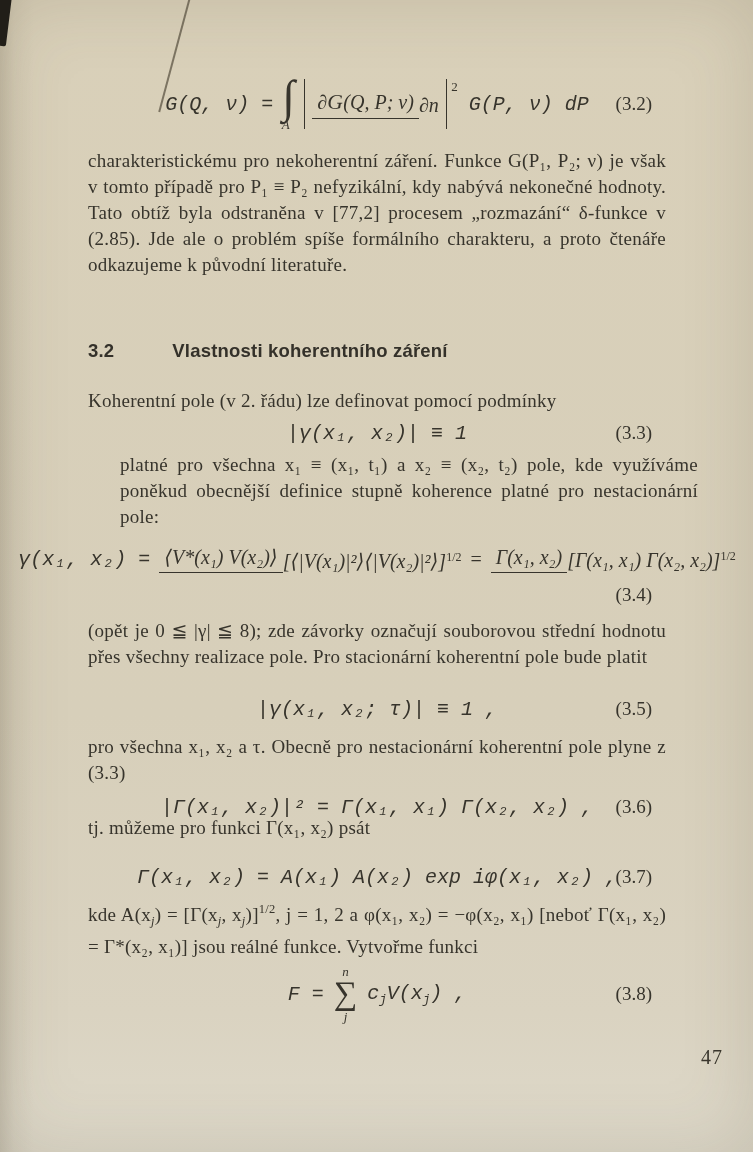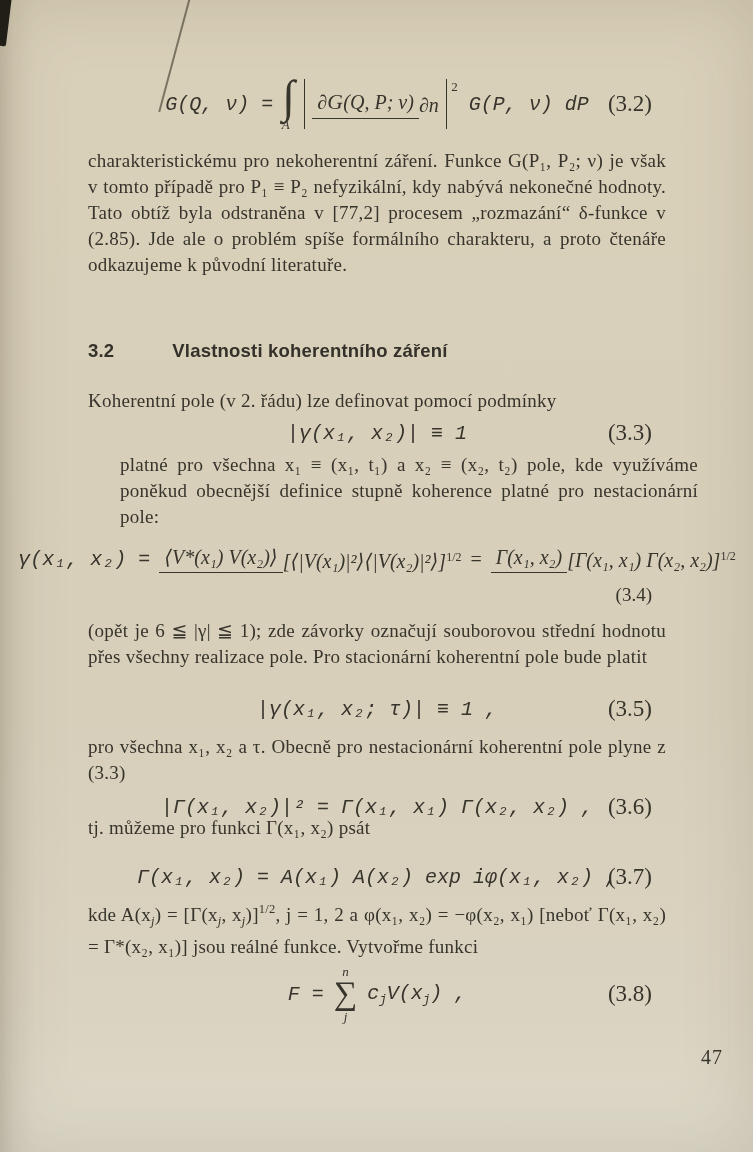--- a/index.html
+++ b/index.html
@@ -30,21 +30,21 @@
   .heading .htitle { margin-left:58px; }
   .eq { position:absolute; left:0; width:578px; }
   .eqrow {
     width:100%; height:100%;
     display:flex; justify-content:center; align-items:center; gap:7px;
     font-size:20px;
   }
   .it { font-style:italic; }
   .eqtag {
     position:absolute; right:14px; top:50%; transform:translateY(-50%);
-    font-style:normal; font-size:23px;
+    font-style:normal; font-size:19px;
   }
   .eqtag-b { position:absolute; right:14px; bottom:0; font-size:19px; }
   
   .frac { display:inline-flex; flex-direction:row; align-items:center; vertical-align:middle; }
   .frac .num { padding:0 5px 3px 5px; border-bottom:1.4px solid #37342c; white-space:nowrap; }
   .frac .den { padding-top:3px; white-space:nowrap; }
   .exp { font-size:12px; vertical-align:7px; font-style:normal; }
   
   .intwrap { display:inline-flex; flex-direction:column; align-items:center; line-height:1; margin:0 2px; }
   .intwrap .int { font-size:46px; line-height:0.85; font-style:normal; }
@@ -128,21 +128,21 @@
         </span>
         <span>=</span>
         <span class="frac">
           <span class="num it">Γ(x₁, x₂)</span>
           <span class="den it"><span>[Γ(x₁, x₁) Γ(x₂, x₂)]</span><span class="exp">1/2</span></span>
         </span>
       </div>
       <span class="eqtag-b">(3.4)</span>
     </div>
 
-    <p class="para" style="top:618px;">(opět je 6 ≦ |γ| ≦ 1); zde závorky označují souborovou střední hodnotu přes všechny realizace pole. Pro stacionární koherentní pole bude platit</p>
+    <p class="para" style="top:618px;">(opět je 0 ≦ |γ| ≦ 8); zde závorky označují souborovou střední hodnotu přes všechny realizace pole. Pro stacionární koherentní pole bude platit</p>
 
     <div class="eq" style="top:694px; height:30px;">
       <div class="eqrow">
         <span class="it nowrap">|γ(x₁, x₂; τ)| ≡ 1 ,</span>
       </div>
       <span class="eqtag">(3.5)</span>
     </div>
 
     <p class="para" style="top:734px;">pro všechna x₁, x₂ a τ. Obecně pro nestacionární koherentní pole plyne z (3.3)</p>
 

